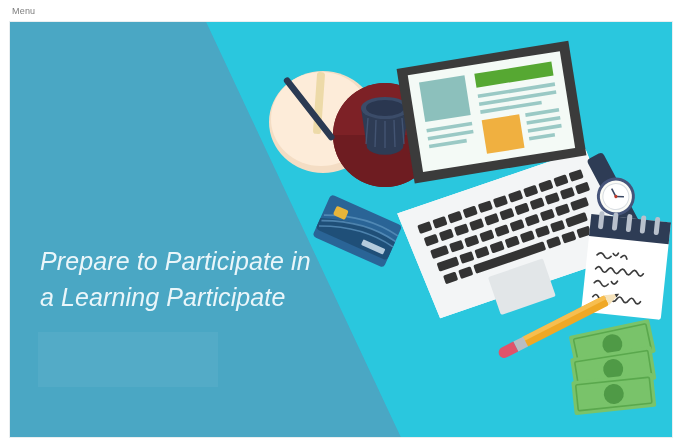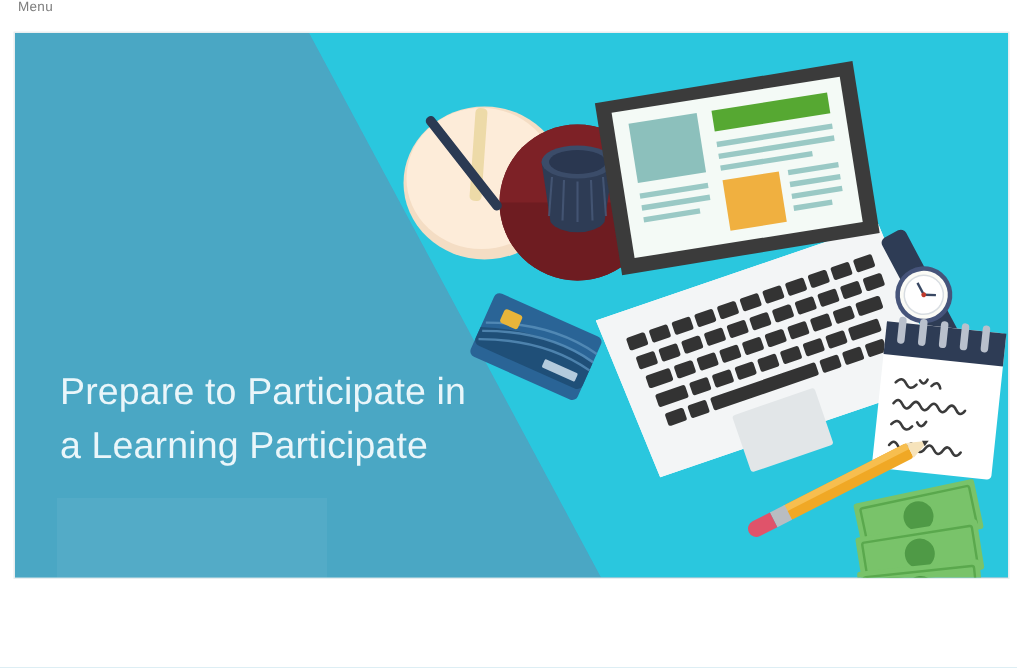--- a/index.html
+++ b/index.html
@@ -23,40 +23,41 @@
   }
 
   
   .menu-bar {
     position: absolute;
     left: 0; top: 0;
     width: 680px;
     height: 22px;
     background: #ffffff;
     display: flex;
-    align-items: flex-start;
+    align-items: center;
   }
   .menu-label {
     margin-left: 12px;
     font-size: 9px;
     color: #7d7d7d;
     letter-spacing: .2px;
     line-height: 1;
   }
 
   
   .slide-stage {
     position: absolute;
     left: 10px;
     top: 22px;
     width: 662px;
-    height: 363px;
+    height: 415px;
     overflow: hidden;
     background: #4aa7c4;
     box-shadow: 0 0 0 1px #e9eef0;
+    font-style: italic;
   }
 
   
   .bg-cyan {
     position: absolute;
     inset: 0;
     background: #2ac7de;
     clip-path: polygon(29.6% 0%, 100% 0%, 100% 100%, 59.0% 100%);
   }
   .bg-teal {

